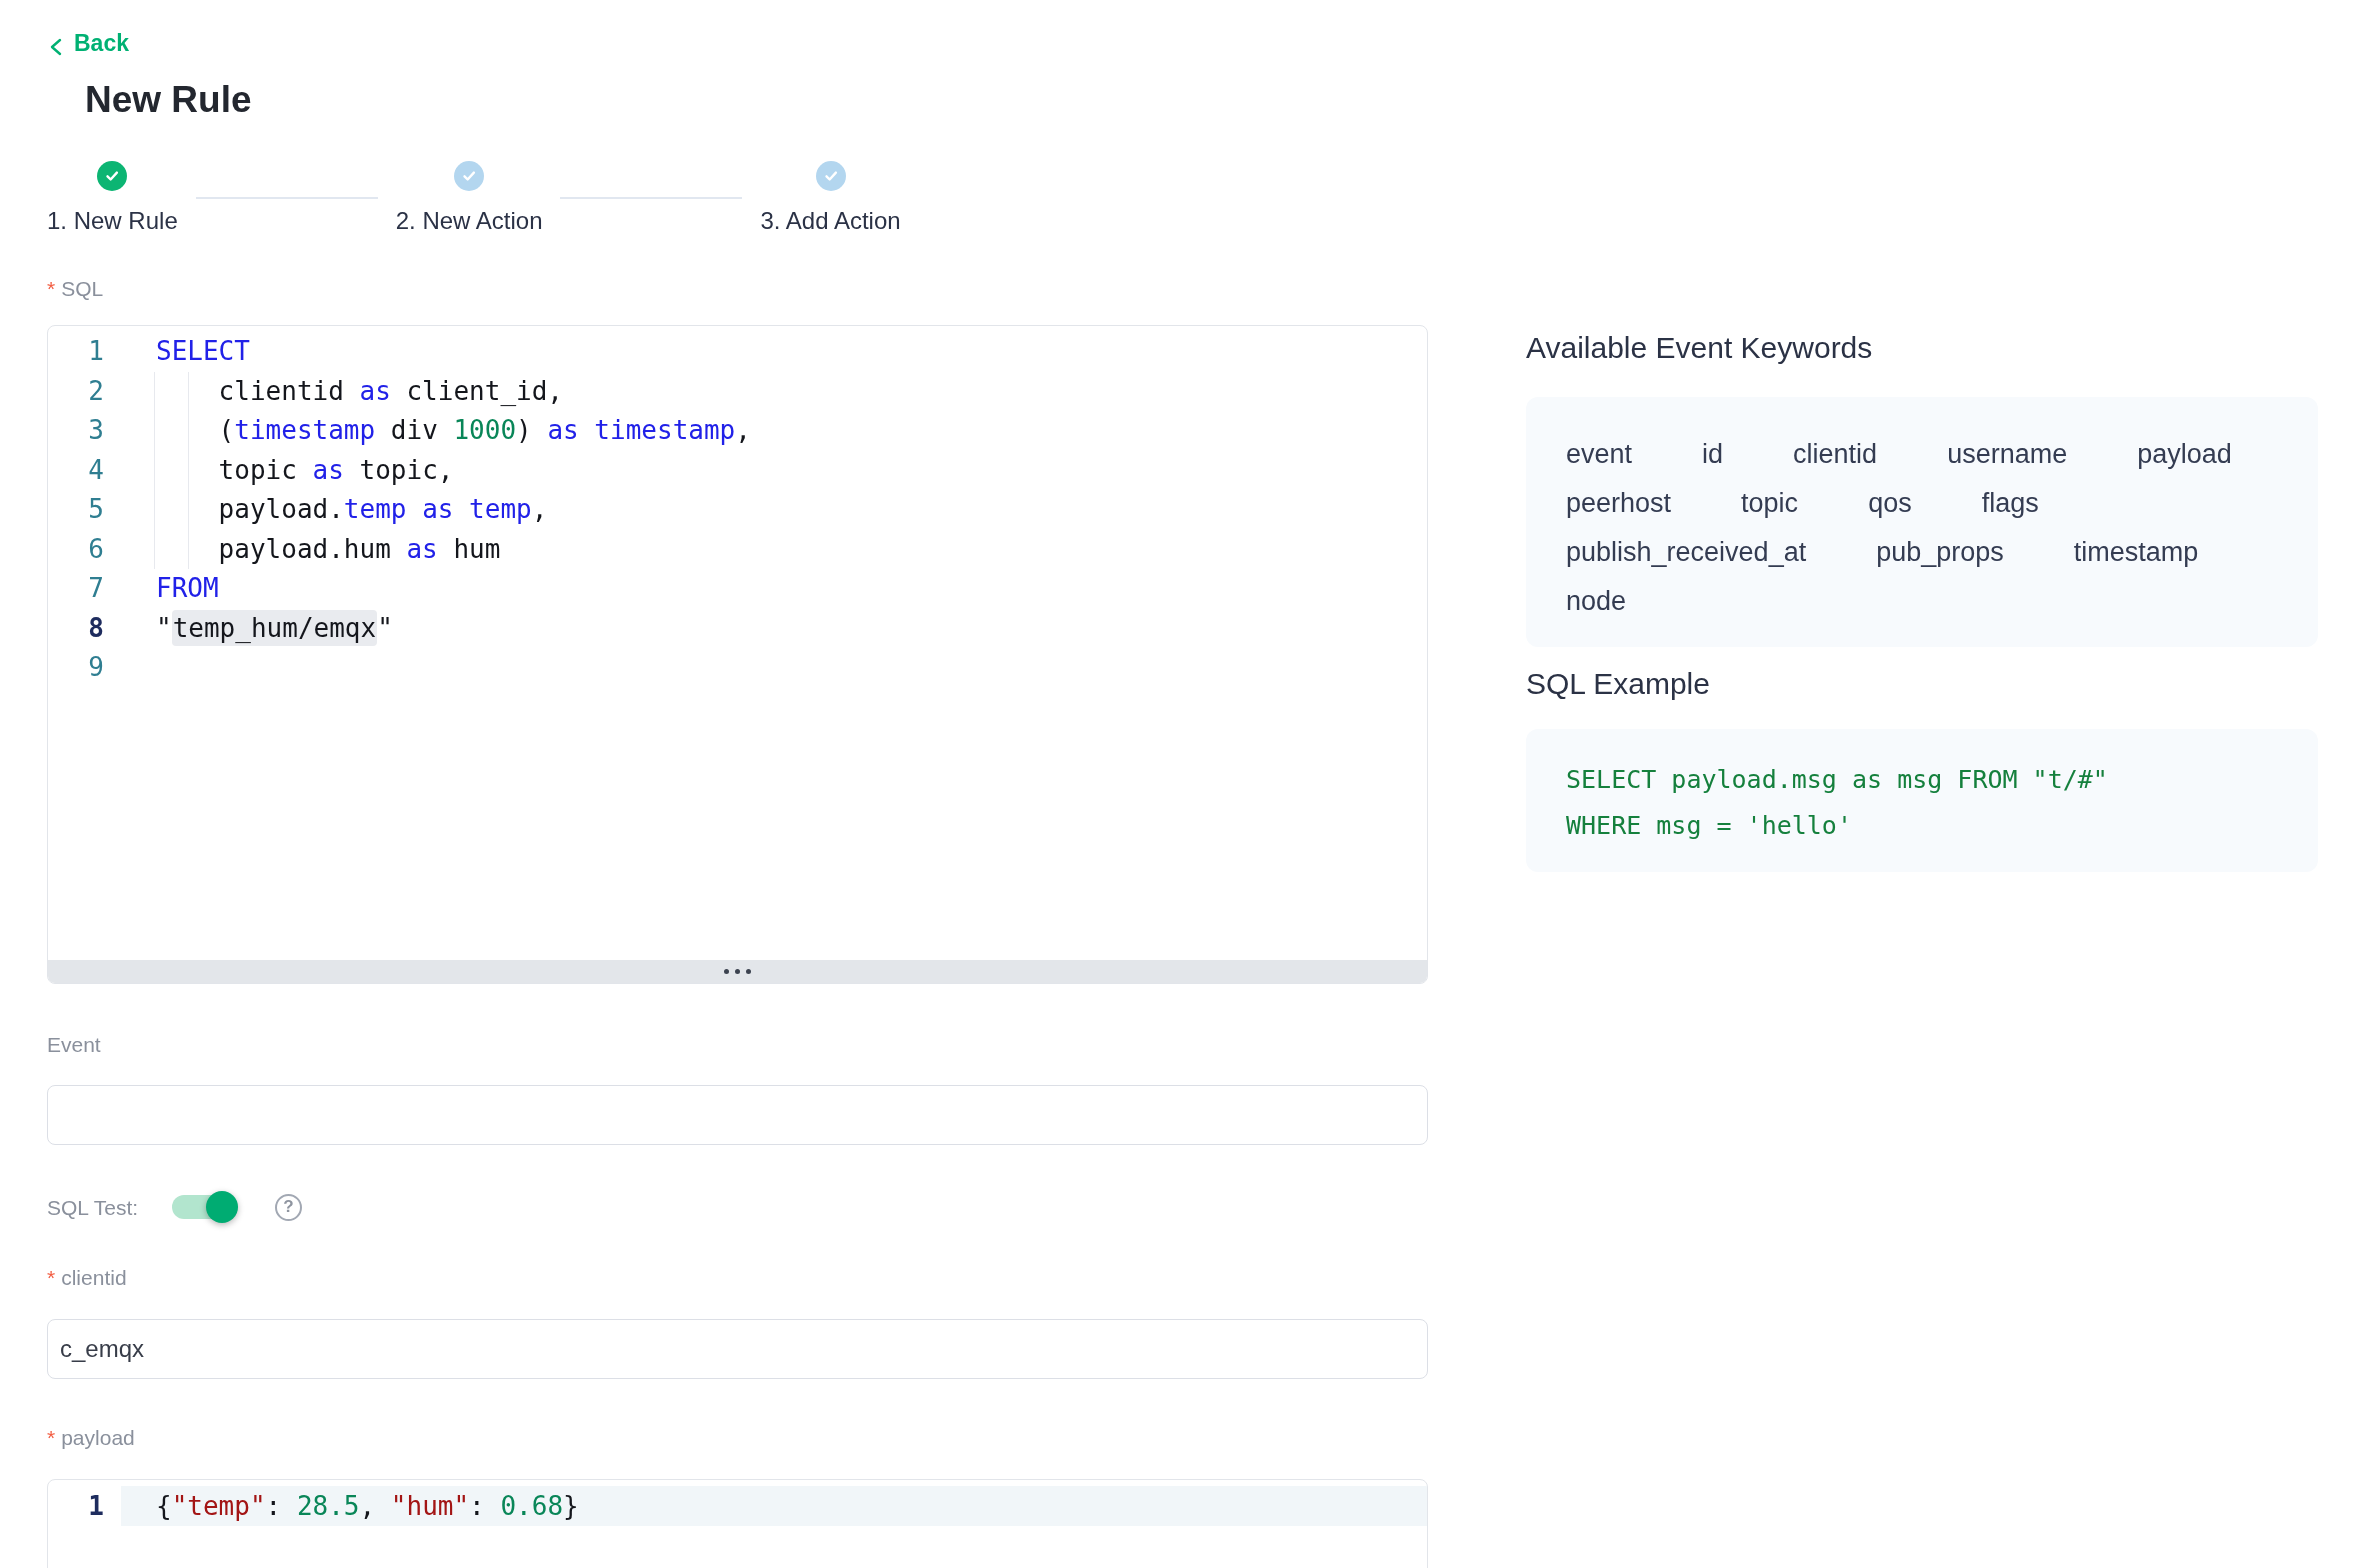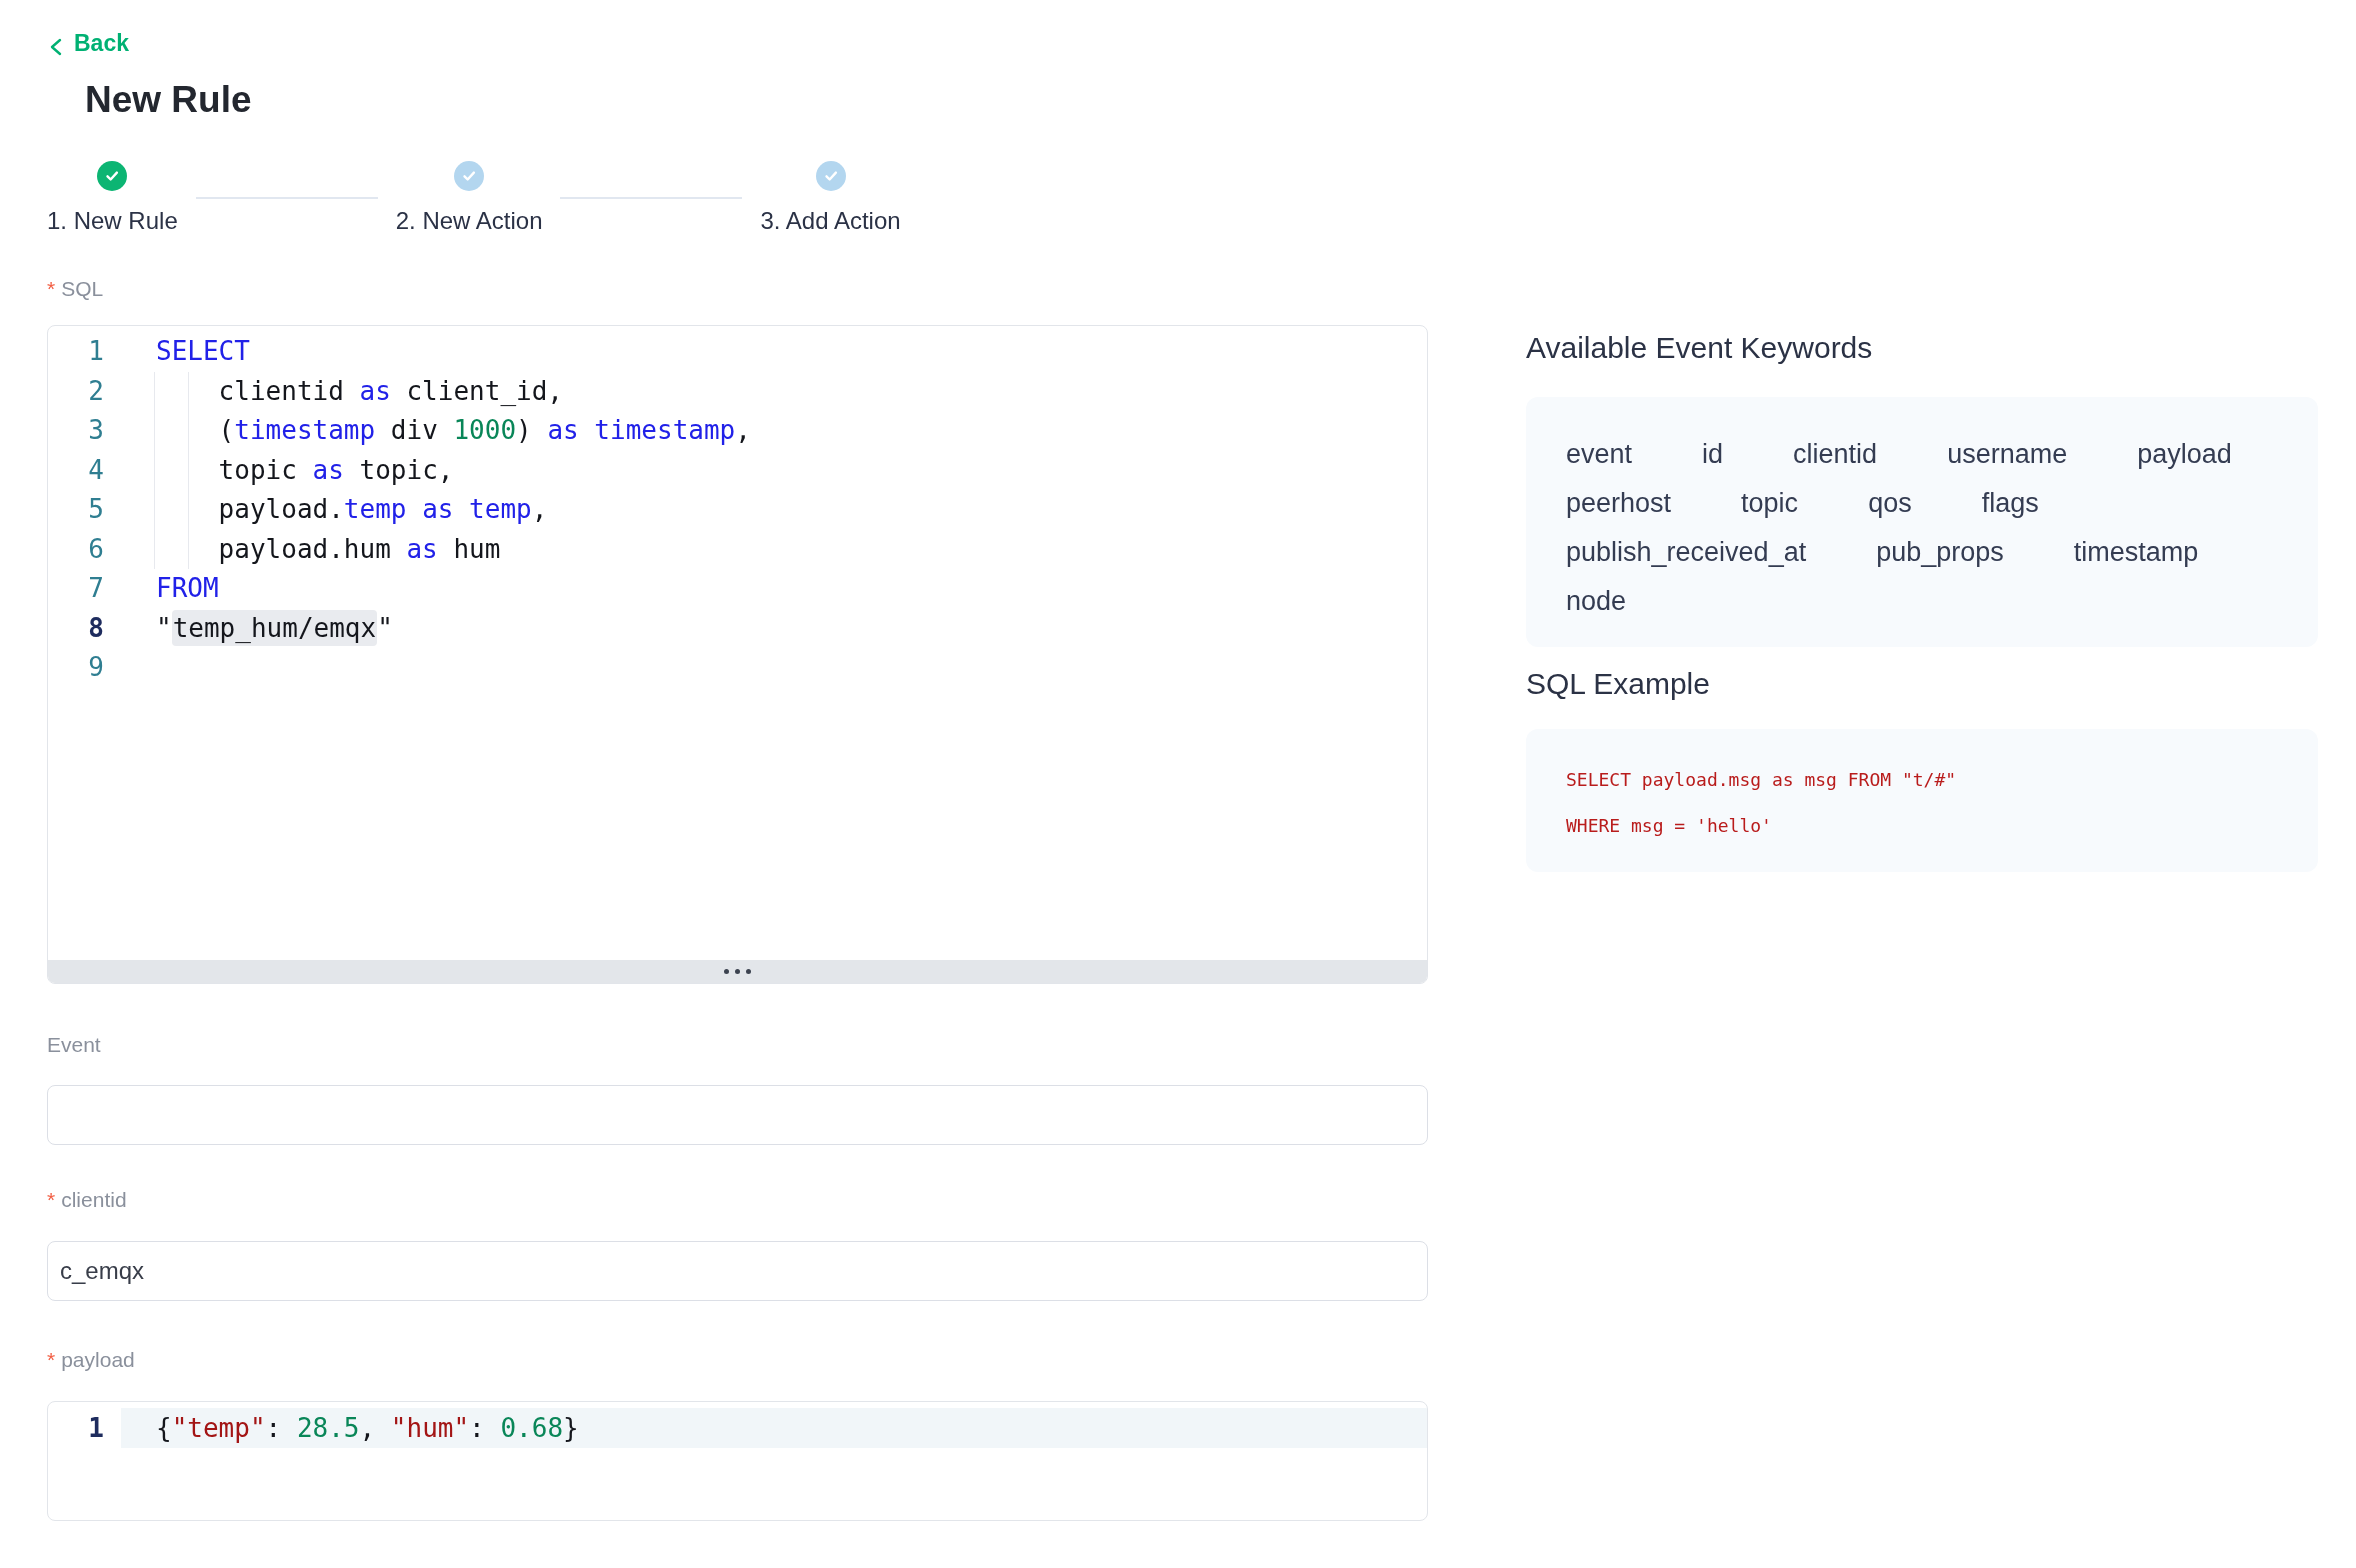--- a/index.html
+++ b/index.html
@@ -80,22 +80,22 @@
   
   .side h2 { font-size:30px; line-height:30px; font-weight:400; color:#2b3245; }
   .kw-card { margin-top:34px; background:#f7fafd; border-radius:12px;
              padding:43px 40px 32px 40px; }
   .kw-row { display:flex; gap:70px; height:28px; margin-bottom:21px; }
   .kw-row:last-child { margin-bottom:0; }
   .kw { font-size:27px; line-height:28px; color:#343c52; white-space:nowrap; }
   .h2-example { margin-top:22px; }
   .ex-card { margin-top:30px; background:#f7fafd; border-radius:12px;
              padding:28px 30px 23px 40px; }
-  .ex-line { font-family:"DejaVu Sans Mono",monospace; font-size:18px; line-height:46px;
-             color:#b91c1c; white-space:pre; }
+  .ex-line { font-family:"DejaVu Sans Mono",monospace; font-size:25px; line-height:46px;
+             color:#15803d; white-space:pre; }
 </style>
 </head>
 <body>
 
 <div class="main">
 
   <div class="back">
     <span>
       <svg width="18" height="20" viewBox="0 0 18 20">
           <polyline points="13,3 5,10 13,17" fill="none" stroke="#00b173" stroke-width="2.4" stroke-linecap="round" stroke-linejoin="round"></polyline>
@@ -186,20 +186,29 @@
           <i></i>
         </span>
     </div>
   </div>
 
   <div class="field-label lbl-note">
     <span>Event</span>
   </div>
   <input class="text-input inp-note" type="text" value="" style="">
 
+  <div class="sqltest">
+    <div class="field-label">
+      <span>SQL Test:</span>
+    </div>
+    <div class="toggle">
+      <span class="knob"></span>
+    </div>
+    <div class="help">?</div>
+  </div>
 
   <div class="field-label lbl-clientid">
     <span class="req">*</span>
     <span>clientid</span>
   </div>
   <input class="text-input inp-clientid" type="text" value="c_emqx" style="">
 
   <div class="field-label lbl-payload">
     <span class="req">*</span>
     <span>payload</span>

